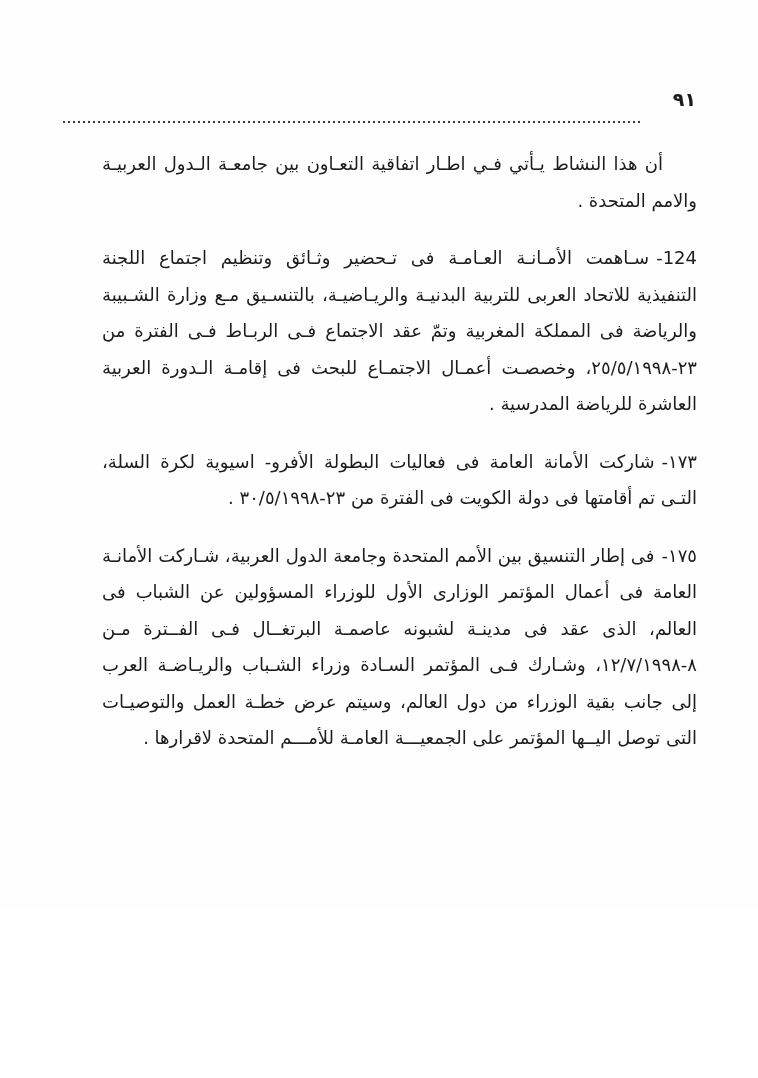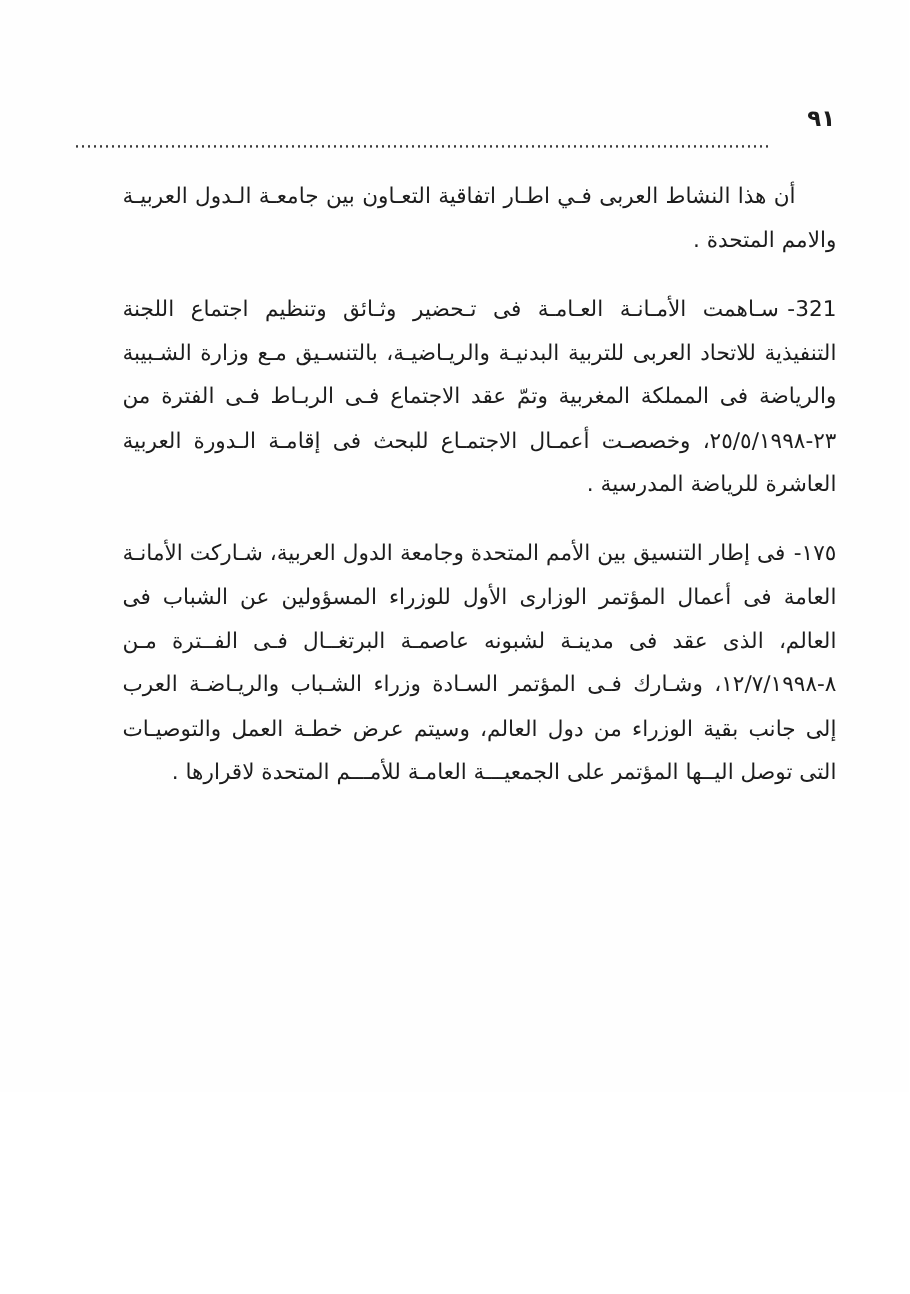--- a/index.html
+++ b/index.html
@@ -78,24 +78,25 @@
 <body>
 
 <div class="page">
 
   <div class="page-number">٩١</div>
 
   <div class="rule rule-top"></div>
 
   <div class="content">
 
-    <p class="para intro">أن هذا النشاط العربى فـي اطـار اتفاقية التعـاون بين جامعـة الـدول العربيـة والامم المتحدة .</p>
+    <p class="para intro">أن هذا النشاط يـأتي فـي اطـار اتفاقية التعـاون بين جامعـة الـدول العربيـة والامم المتحدة .</p>
 
-    <p class="para"><span class="num">321-</span><span>سـاهمت الأمـانـة العـامـة فى تـحضير وثـائق وتنظيم اجتماع اللجنة التنفيذية للاتحاد العربى للتربية البدنيـة والريـاضيـة، بالتنسـيق مـع وزارة الشـبيبة والرياضة فى المملكة المغربية وتمّ عقد الاجتماع فـى الربـاط فـى الفترة من ٢٣-٢٥/٥/١٩٩٨، وخصصـت أعمـال الاجتمـاع للبحث فى إقامـة الـدورة العربية العاشرة للرياضة المدرسية .</span></p>
+    <p class="para"><span class="num">124-</span><span>سـاهمت الأمـانـة العـامـة فى تـحضير وثـائق وتنظيم اجتماع اللجنة التنفيذية للاتحاد العربى للتربية البدنيـة والريـاضيـة، بالتنسـيق مـع وزارة الشـبيبة والرياضة فى المملكة المغربية وتمّ عقد الاجتماع فـى الربـاط فـى الفترة من ٢٣-٢٥/٥/١٩٩٨، وخصصـت أعمـال الاجتمـاع للبحث فى إقامـة الـدورة العربية العاشرة للرياضة المدرسية .</span></p>
 
+    <p class="para"><span class="num">١٧٣-</span><span>شاركت الأمانة العامة فى فعاليات البطولة الأفرو- اسيوية لكرة السلة، التـى تم أقامتها فى دولة الكويت فى الفترة من ٢٣-٣٠/٥/١٩٩٨ .</span></p>
 
 
     <p class="para"><span class="num">١٧٥-</span><span>فى إطار التنسيق بين الأمم المتحدة وجامعة الدول العربية، شـاركت الأمانـة العامة فى أعمال المؤتمر الوزارى الأول للوزراء المسؤولين عن الشباب فى العالم، الذى عقد فى مدينـة لشبونه عاصمـة البرتغــال فـى الفــترة مـن ٨-١٢/٧/١٩٩٨، وشـارك فـى المؤتمر السـادة وزراء الشـباب والريـاضـة العرب إلى جانب بقية الوزراء من دول العالم، وسيتم عرض خطـة العمل والتوصيـات التى توصل اليــها المؤتمر على الجمعيـــة العامـة للأمـــم المتحدة لاقرارها .</span></p>
 
   </div>
 
   <div class="rule rule-bottom"></div>
 
   <div class="stamp">التقرير السنوي المجمع</div>
 

